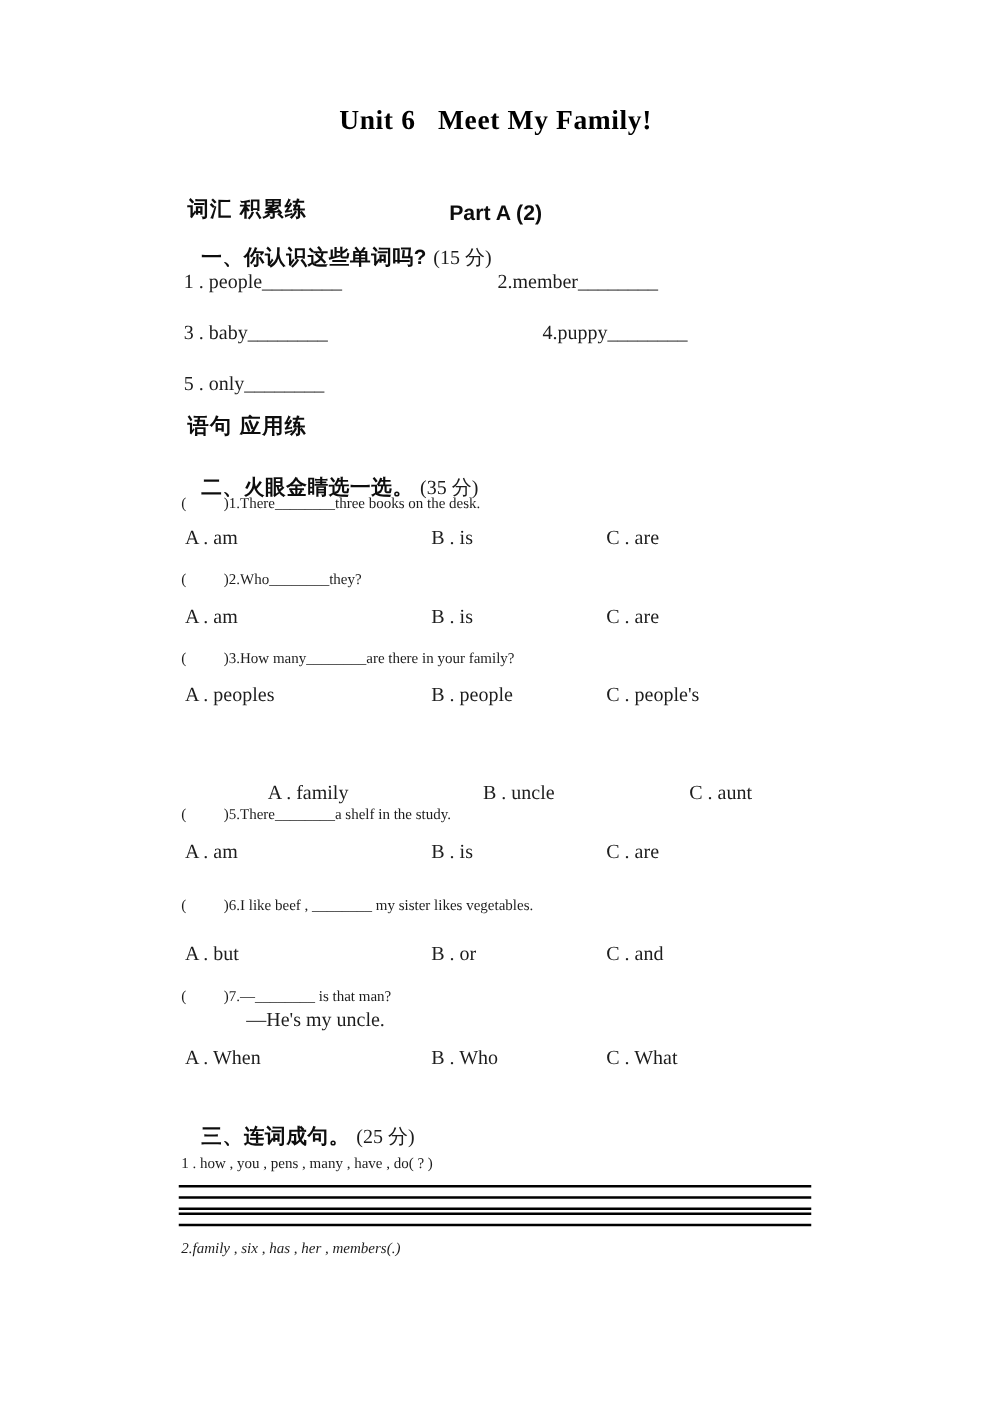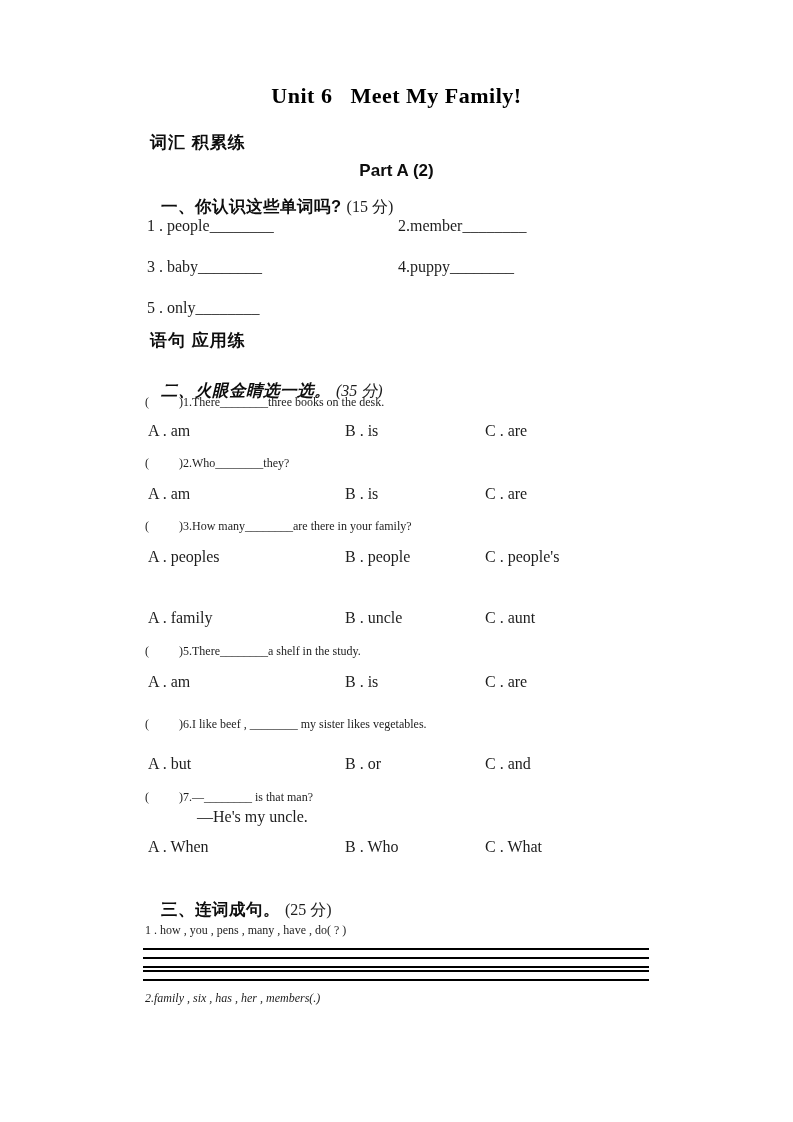--- a/index.html
+++ b/index.html
@@ -33,42 +33,42 @@
   .ans-line { position:absolute; left:0; width:100%; height:1.6px; background:#000; }
 </style>
 </head>
 <body>
 
 <div id="sheet">
 
   <div class="t title" style="top:86px;left:20px;width:753px;">Unit 6   Meet My Family!</div>
   <div class="t subtitle" style="top:121px;left:20px;width:753px;margin-top:40px;">Part A (2)</div>
 
-  <div class="t hei heading" style="top:133px;left:150px;">词汇 积累练</div>
+  <div class="t hei heading" style="top:158px;left:150px;">词汇 积累练</div>
 
   <div class="t" style="top:176px;left:145px;">
     <span class="hei instr-zh">一、你认识这些单词吗?</span><span class="score">(15 分)</span>
   </div>
 
   <div class="vocab-row serif" style="top:217px;">
     <span>1 . people________</span>
     <span>2.member________</span>
   </div>
-  <div class="vocab-row serif" style="top:258px;">
+  <div class="vocab-row serif" style="top:258px;gap:36px;">
     <span>3 . baby________</span>
     <span>4.puppy________</span>
   </div>
   <div class="vocab-row serif" style="top:299px;gap:24px;">
     <span>5 . only________</span>
     <span></span>
   </div>
 
   <div class="t hei heading" style="top:331px;left:150px;">语句 应用练</div>
 
-  <div class="t" style="top:360px;left:145px;font-style:italic;">
+  <div class="t" style="top:360px;left:145px;">
     <span class="hei instr-zh">二、火眼金睛选一选。</span><span class="score">(35 分)</span>
   </div>
 
   <div class="t serif q" style="top:392px;">(          )1.There________three books on the desk.</div>
   <div class="opts serif" style="top:422px;">
     <span>A . am</span>
     <span>B . is</span>
     <span>C . are</span>
   </div>
 
@@ -79,21 +79,21 @@
     <span>C . are</span>
   </div>
 
   <div class="t serif q" style="top:516px;">(          )3.How many________are there in your family?</div>
   <div class="opts serif" style="top:548px;">
     <span>A . peoples</span>
     <span>B . people</span>
     <span>C . people's</span>
   </div>
 
-  <div class="opts serif" style="top:609px;">
+  <div class="opts serif" style="top:626px;text-align:center;">
     <span>A . family</span>
     <span>B . uncle</span>
     <span>C . aunt</span>
   </div>
 
   <div class="t serif q" style="top:641px;">(          )5.There________a shelf in the study.</div>
   <div class="opts serif" style="top:673px;">
     <span>A . am</span>
     <span>B . is</span>
     <span>C . are</span>

